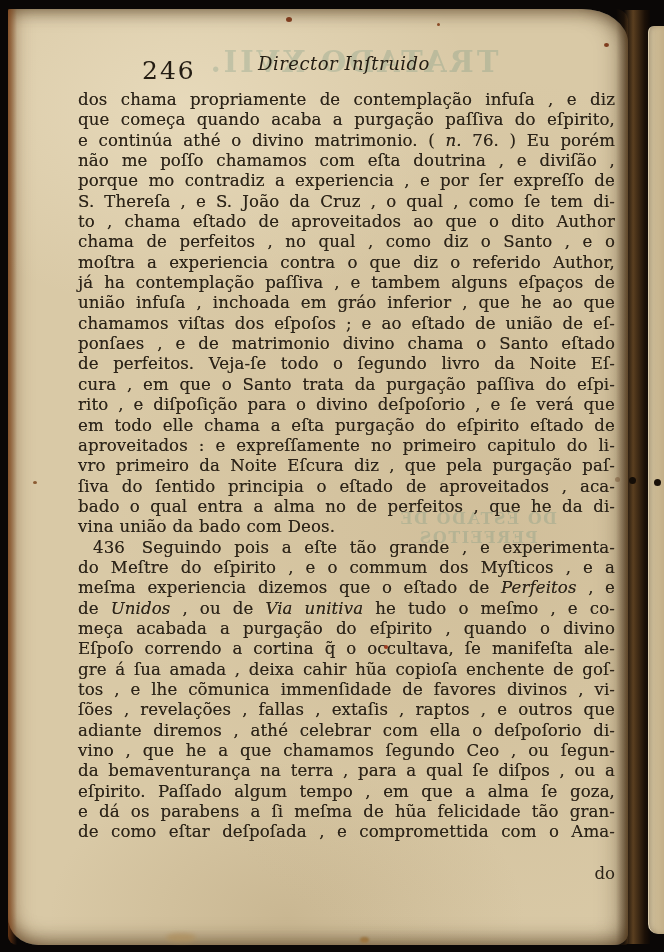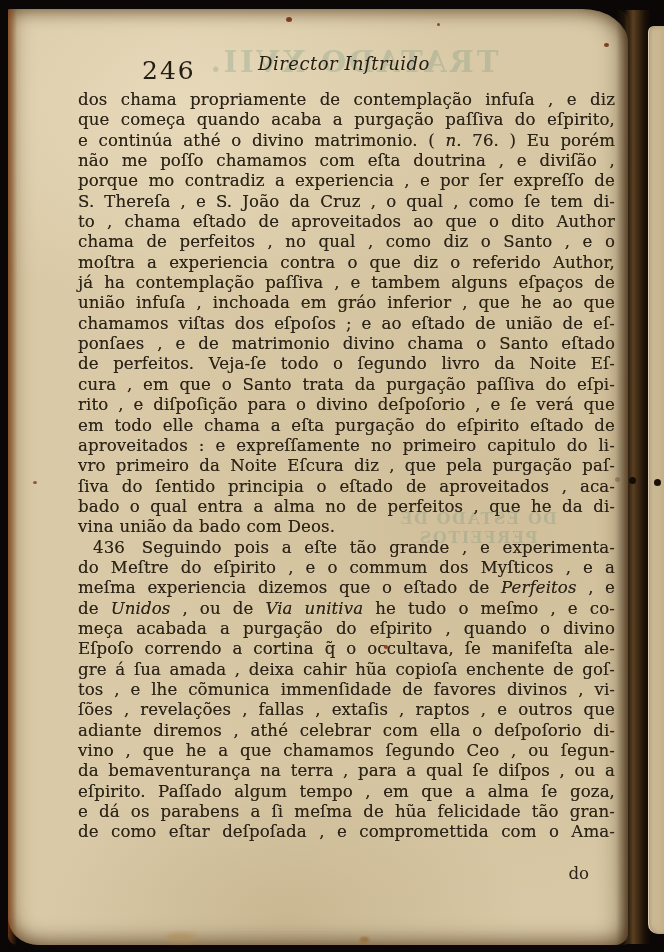--- a/index.html
+++ b/index.html
@@ -40,21 +40,21 @@
   .textblock{position:absolute;left:70px;top:81px;width:537px;color:#2b2318;
     font-size:16.6px;letter-spacing:.1px;word-spacing:.5px;
     text-shadow:0 0 .5px rgba(43,35,24,.55);}
   .tline{height:20.35px;line-height:20.35px;text-align:justify;text-align-last:justify;
     white-space:normal;overflow:visible;}
   .tline.nojust{text-align:left;text-align-last:left;}
   .tline.ind{text-indent:15px;}
   .it{font-style:italic;}
   .catchword-row{position:absolute;left:70px;top:855px;width:537px;text-align:right;
     padding-right:0;box-sizing:border-box;color:#2b2318;font-size:16.6px;line-height:20px;}
-  .catchword-row span{margin-right:26px;}
+  .catchword-row span{}
   
   .ghost{position:absolute;transform:scaleX(-1);color:#6f9480;opacity:.28;
     filter:blur(.7px);pointer-events:none;}
   .ghost1{left:150px;top:36px;width:390px;font-size:29px;font-weight:bold;
     letter-spacing:3px;text-align:center;}
   .ghost2{left:330px;top:500px;width:280px;font-size:16px;font-weight:bold;
     letter-spacing:1.5px;text-align:center;}
   
   .spot{position:absolute;border-radius:50%;pointer-events:none;}
   .s1{left:278px;top:8px;width:6px;height:5px;background:#7e3c1e;filter:blur(.6px);}

